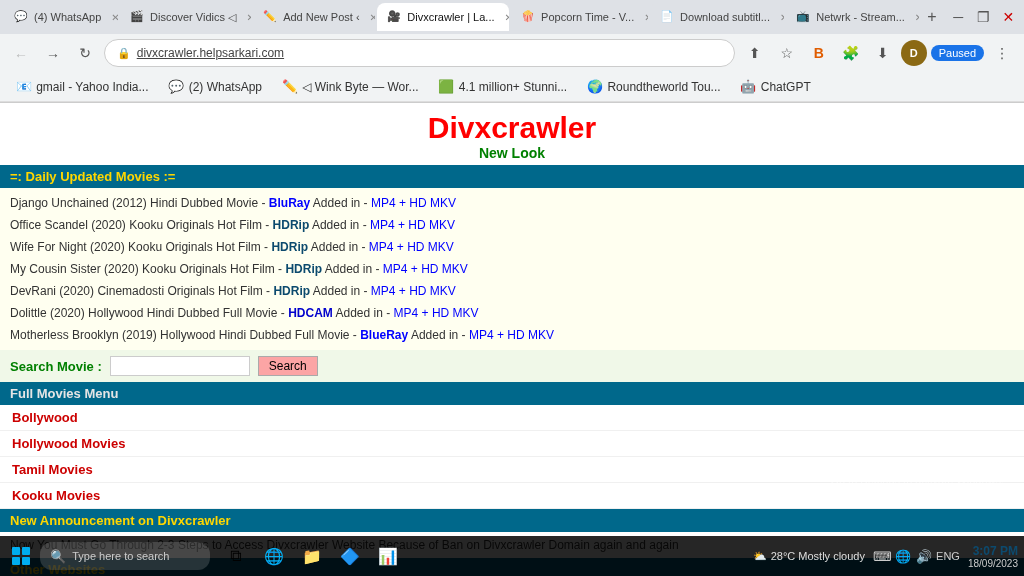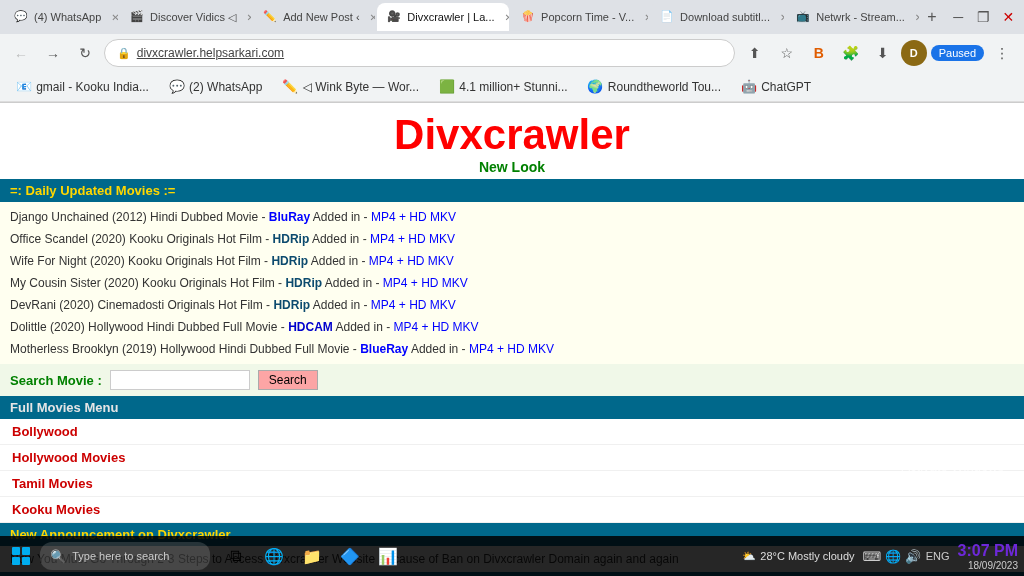--- a/index.html
+++ b/index.html
@@ -149,21 +149,21 @@
     
     .page-content {
       background: #fff;
     }
 
     .site-header {
       text-align: center;
       padding: 8px 0 4px;
     }
     .site-title {
-      font-size: 42px;
+      font-size: 30px;
       font-weight: bold;
       color: #ff0000;
     }
     .site-subtitle {
       font-size: 14px;
       color: #008000;
       font-weight: bold;
     }
 
     
@@ -296,21 +296,21 @@
     .taskbar-spacer { flex: 1; }
     .taskbar-sys {
       display: flex; align-items: center; gap: 8px;
       color: #fff;
       font-size: 11px;
     }
     .weather-info { display: flex; align-items: center; gap: 4px; font-size: 11px; color: #ddd; }
     .sys-icons { display: flex; align-items: center; gap: 4px; }
     .sys-icon { font-size: 13px; color: #ccc; }
     .time-display { text-align: right; }
-    .time-display .time { font-size: 16px; font-weight: bold; color: #6d28d9; }
+    .time-display .time { font-size: 12px; font-weight: bold; color: #0c4a6e; }
     .time-display .date { font-size: 10px; color: #ccc; }
 
     
     .activate-windows {
       position: fixed;
       bottom: 90px;
       right: 20px;
       text-align: right;
       z-index: 999;
     }
@@ -387,21 +387,21 @@
       <button class="nav-icon-btn">⬇</button>
       <div class="profile-circle">D</div>
       <span class="paused-badge">Paused</span>
       <button class="nav-icon-btn">⋮</button>
     </div>
   </div>
 
   <div class="bookmarks-bar">
     <div class="bookmark-item">
       <span class="bm-icon">📧</span>
-      <span>gmail - Kooku India...</span>
+      <span>gmail - Yahoo India...</span>
     </div>
     <div class="bookmark-item">
       <span class="bm-icon">💬</span>
       <span>(2) WhatsApp</span>
     </div>
     <div class="bookmark-item">
       <span class="bm-icon">✏️</span>
       <span>◁ Wink Byte — Wor...</span>
     </div>
     <div class="bookmark-item">

